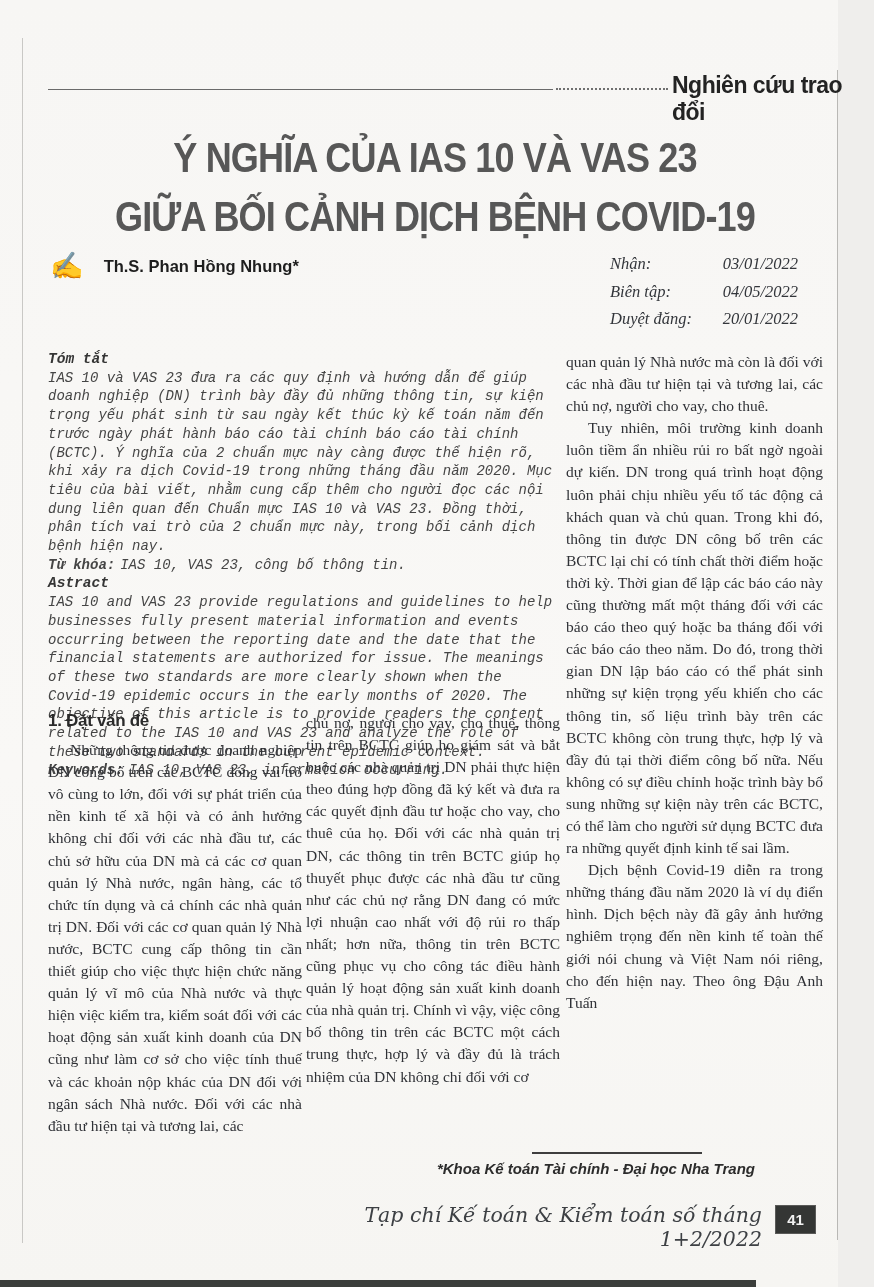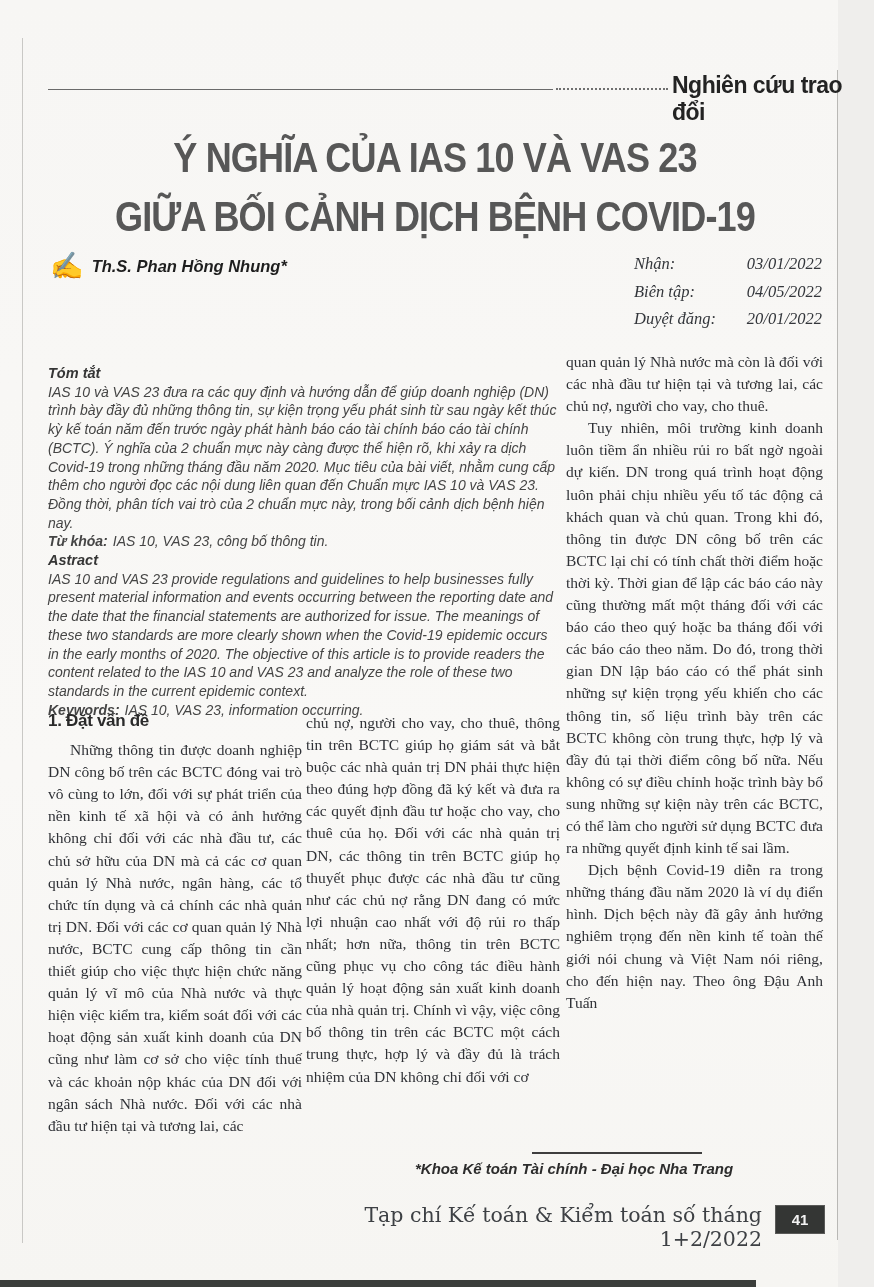--- a/index.html
+++ b/index.html
@@ -27,28 +27,28 @@
   .title {
     position:absolute; top:128px; left:40px; width:790px; text-align:center;
     font-family:"Liberation Sans",sans-serif; font-weight:bold; color:#575757;
     font-size:41px; line-height:56px; letter-spacing:-1px;
     transform:scale(0.88,1.05); transform-origin:50% 0;
   }
 
   
   .byline { position:absolute; top:253px; left:50px; display:flex; align-items:center; }
   .pen-icon { font-size:27px; color:#141414; margin-right:8px; line-height:1; }
-  .author { font-family:"Liberation Sans",sans-serif; font-weight:bold; font-style:italic; font-size:16.5px; color:#1e1e1e; }
-  .dates { position:absolute; top:250px; left:634px; width:188px; font-style:italic; font-size:16.5px; line-height:27.5px; color:#33363b; }
+  .author { font-family:"Liberation Sans",sans-serif; font-weight:bold; font-size:16.5px; color:#1e1e1e;margin-left:12px; }
+  .dates { position:absolute; top:250px; left:610px; width:188px; font-style:italic; font-size:16.5px; line-height:27.5px; color:#33363b; }
   .date-row { display:flex; justify-content:space-between; }
 
   
   .abstract {
-    position:absolute; top:364px; left:48px; width:510px;
-    font-family:Liberation Sans, sans-serif; font-style:italic; font-size:14px;
+    position:absolute; top:350px; left:48px; width:510px;
+    font-family:Liberation Mono, monospace; font-style:italic; font-size:14px;
     line-height:18.7px; color:#454545;
   }
   .abstract h3 { font-size:14.5px; font-weight:bold; font-style:italic; color:#353535; }
   .abstract p { text-align:left; }
   .abstract .kw b { margin-right:5px; }
 
   
   .col { position:absolute; font-size:15.5px; line-height:22.1px; text-align:justify; color:#2f3136; }
   .col p { text-indent:22px; margin:0; }
   .col.cont > div > p:first-child, .col.cont > p:first-child { text-indent:0; }
@@ -56,32 +56,32 @@
   .col-mid   { top:712px; left:306px; width:254px; }
   .col-right { top:351px; left:566px; width:257px; }
   .sec-heading {
     font-family:"Liberation Sans",sans-serif; font-weight:bold; font-size:17px;
     color:#2a2a2a; margin-bottom:7px; letter-spacing:-0.3px;
   }
 
   
   .footnote-rule { position:absolute; top:1152px; left:532px; width:170px; height:0; border-top:2px solid #3e3e3e; }
   .footnote {
-    position:absolute; top:1160px; left:415px; width:340px; text-align:left;
+    position:absolute; top:1160px; left:415px; width:340px; text-align:right;
     font-family:"Liberation Sans",sans-serif; font-weight:bold; font-style:italic;
     font-size:15px; color:#2c2c2c;
   }
 
   
   .footer-journal {
     position:absolute; top:1203px; left:330px; width:432px; text-align:right;
-    font-family:"DejaVu Serif",serif; font-size:20.5px; color:#3d4044;
+    font-family:"DejaVu Serif",serif; font-style:italic; font-size:20.5px; color:#3d4044;
   }
   .page-number {
-    position:absolute; top:1206px; left:776px; width:48px; height:27px;
+    position:absolute; top:1206px; left:776px; width:39px; height:27px;
     background:#343634; color:#f2f2f2; font-family:"Liberation Sans",sans-serif;
     font-weight:bold; font-size:15px; display:flex; align-items:center; justify-content:center;
     box-shadow:0 0 0 1px #5a5a58;
   }
 </style>
 </head>
 <body>
 
 <div class="page">
 

